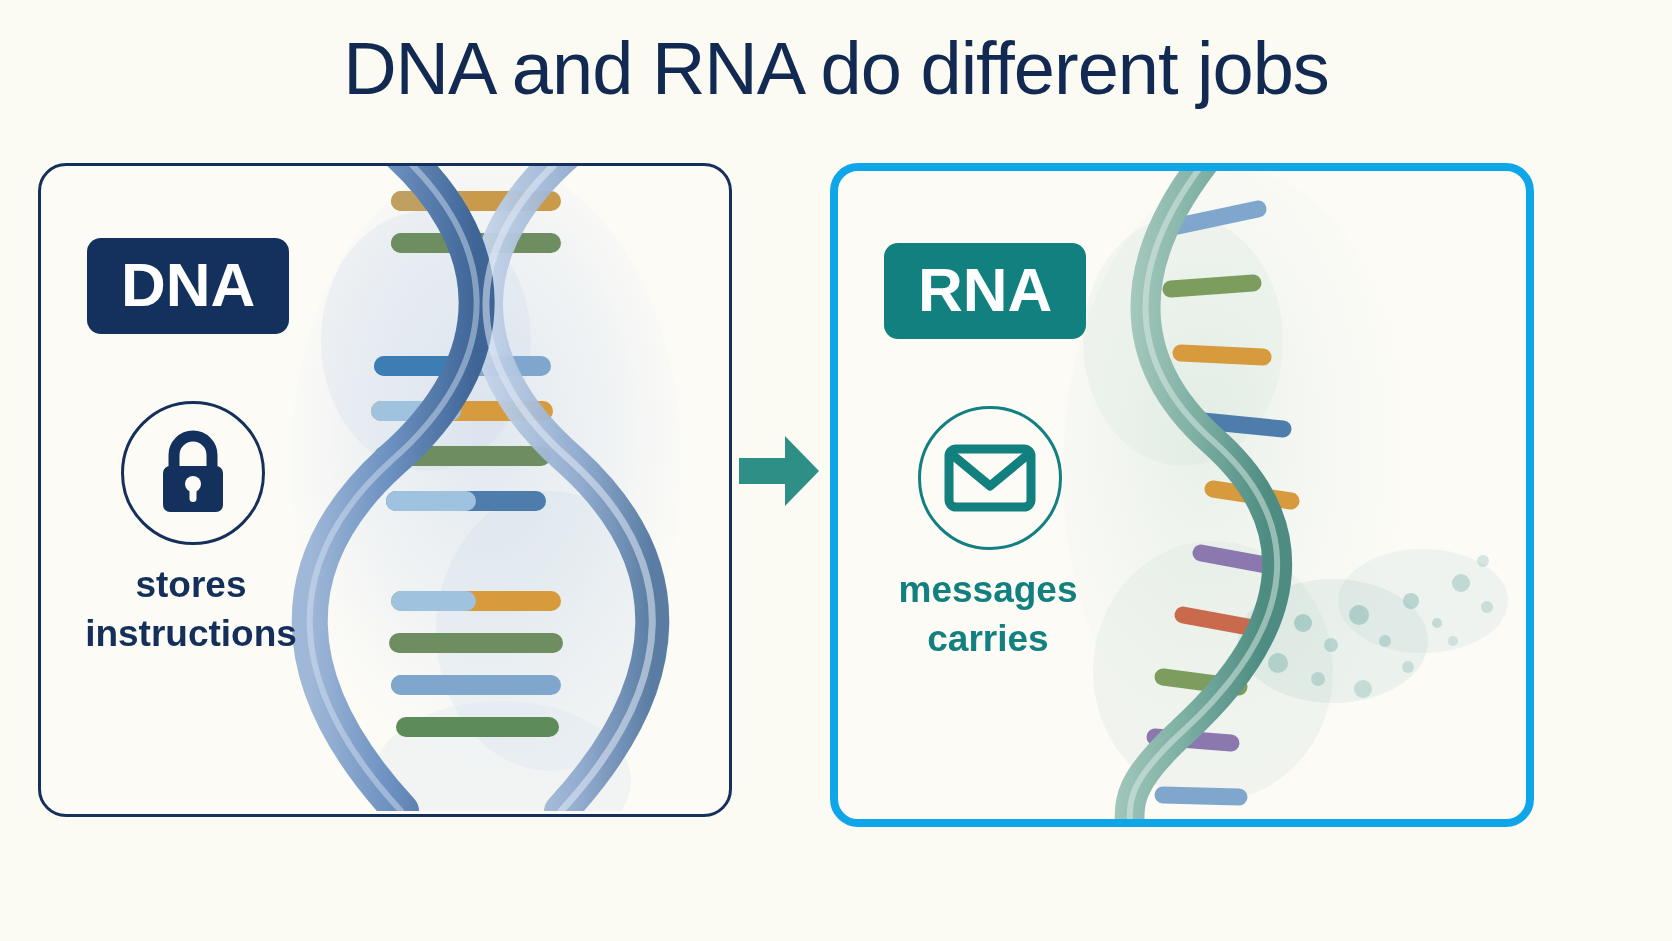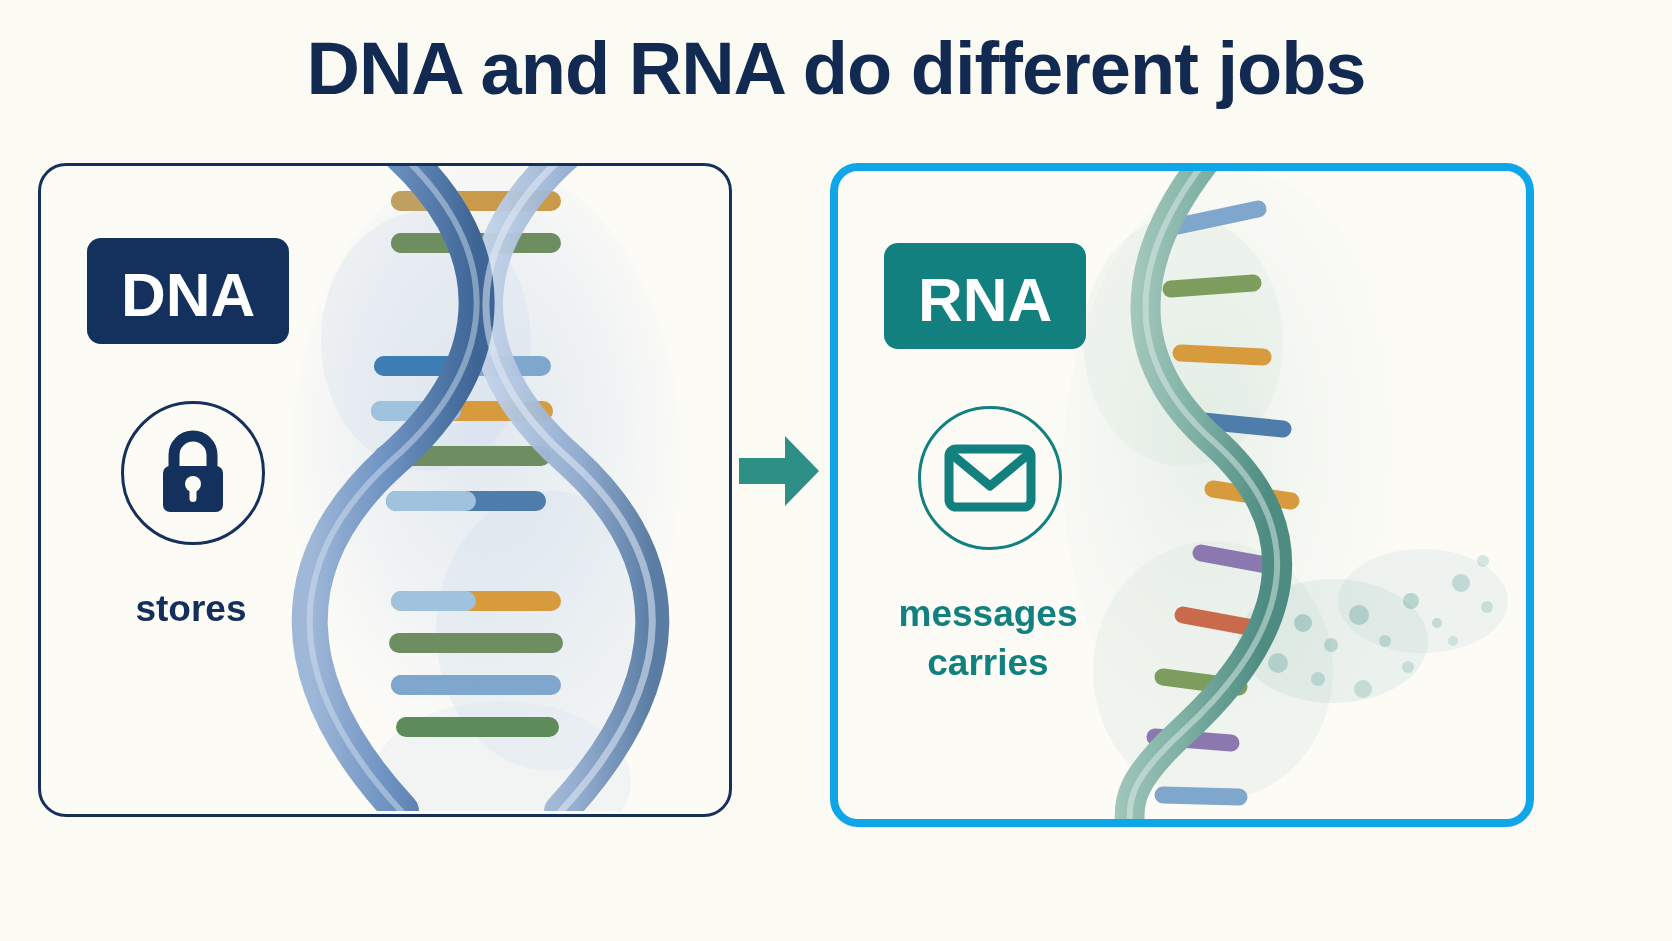--- a/index.html
+++ b/index.html
@@ -20,21 +20,21 @@
   }
 
   
   #title {
     position: absolute;
     left: 0;
     top: 26px;
     width: 1672px;
     text-align: center;
     font-size: 74px;
-    font-weight: bold;
+    font-weight: normal;
     letter-spacing: -1px;
     color: #122A52;
     font-family: "Liberation Sans", sans-serif;
     white-space: nowrap;
   }
 
   
   .panel {
     position: absolute;
     border-radius: 28px;
@@ -55,21 +55,21 @@
     height: 648px;
     border: 8px solid #0ea5e9;
   }
 
   
   .badge {
     position: absolute;
     left: 46px;
     top: 72px;
     border-radius: 14px;
-    padding: 26px 34px 18px 34px;
+    padding: 16px 34px 18px 34px;
     font-size: 62px;
     font-weight: bold;
     color: #FFFFFF;
     line-height: 1;
     letter-spacing: 0px;
   }
   #badge-dna { background: #13315C; }
   #badge-rna { background: #11807F; }
 
   
@@ -91,21 +91,20 @@
   
   .caption {
     position: absolute;
     left: 0px;
     top: 395px;
     width: 300px;
     text-align: center;
     font-size: 37px;
     font-weight: bold;
     line-height: 1.32;
-    margin-top: 24px;
   }
   #caption-dna { color: #14305A; }
   #caption-rna { color: #11807F; }
   .caption span { display: block; }
 
   
   #arrow {
     position: absolute;
     left: 739px;
     top: 432px;
@@ -188,20 +187,21 @@
       <svg width="86" height="90" viewBox="0 0 86 90">
         <path d="M24 40 V27 a19 19 0 0 1 38 0 V40" fill="none" stroke="#13315C" stroke-width="11" stroke-linecap="round"></path>
         <rect x="13" y="38" width="60" height="46" rx="7" fill="#13315C"></rect>
         <circle cx="43" cy="56" r="8" fill="#FCFBF6"></circle>
         <rect x="39.5" y="56" width="7" height="18" rx="3.5" fill="#FCFBF6"></rect>
       </svg>
     </div>
 
     <div class="caption" id="caption-dna">
       <span>stores</span>
+      <span>instructions</span>
     </div>
   </div>
 
   <svg id="arrow" viewBox="0 0 80 78">
     <path d="M0 26 H46 V4 L80 39 L46 74 V52 H0 Z" fill="#2E8F87"></path>
   </svg>
 
   <div class="panel" id="panel-rna">
 
     <svg class="art" id="art-rna" viewBox="0 0 460 648">

